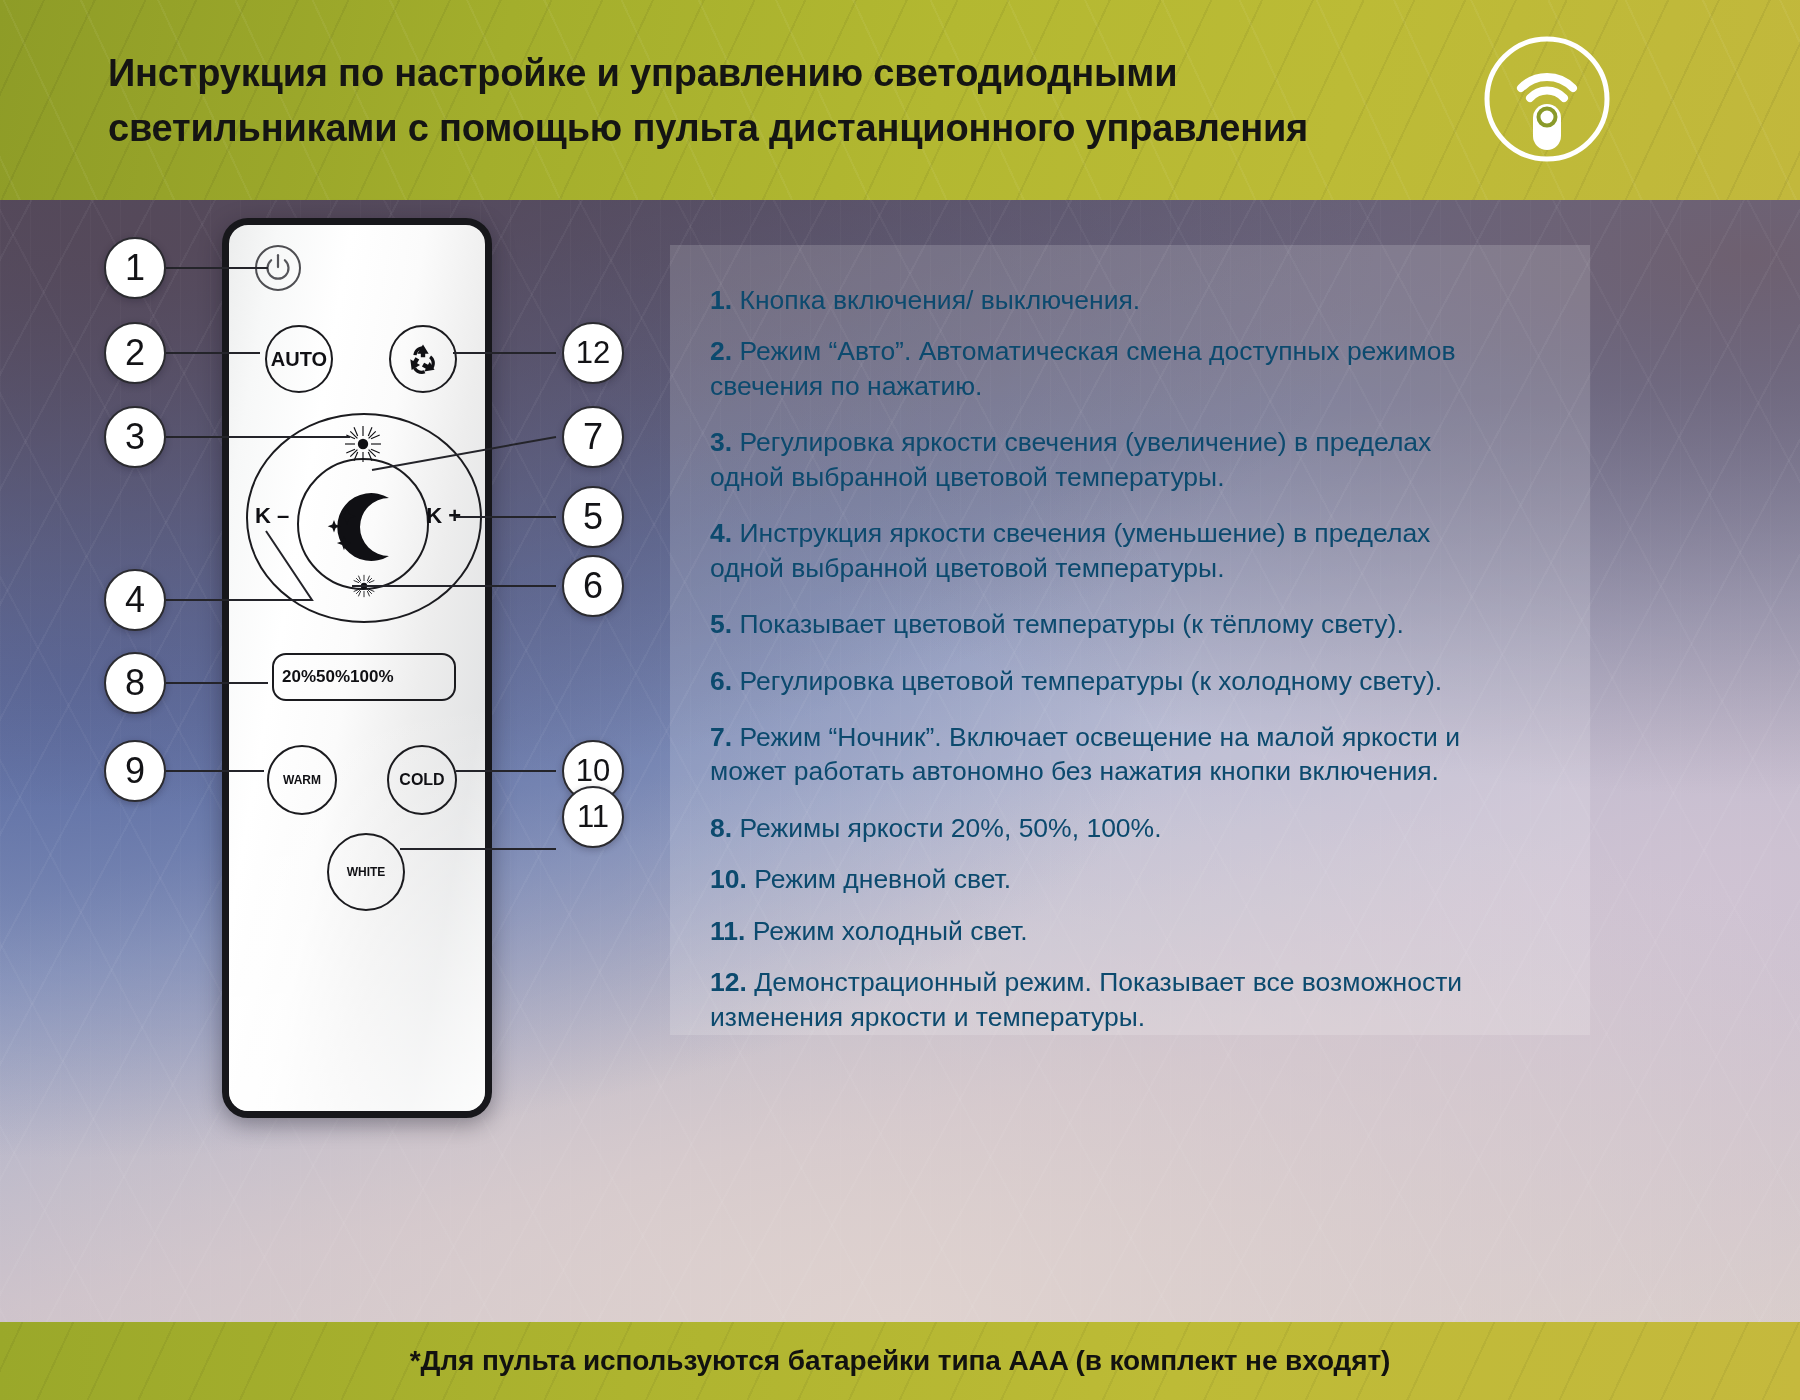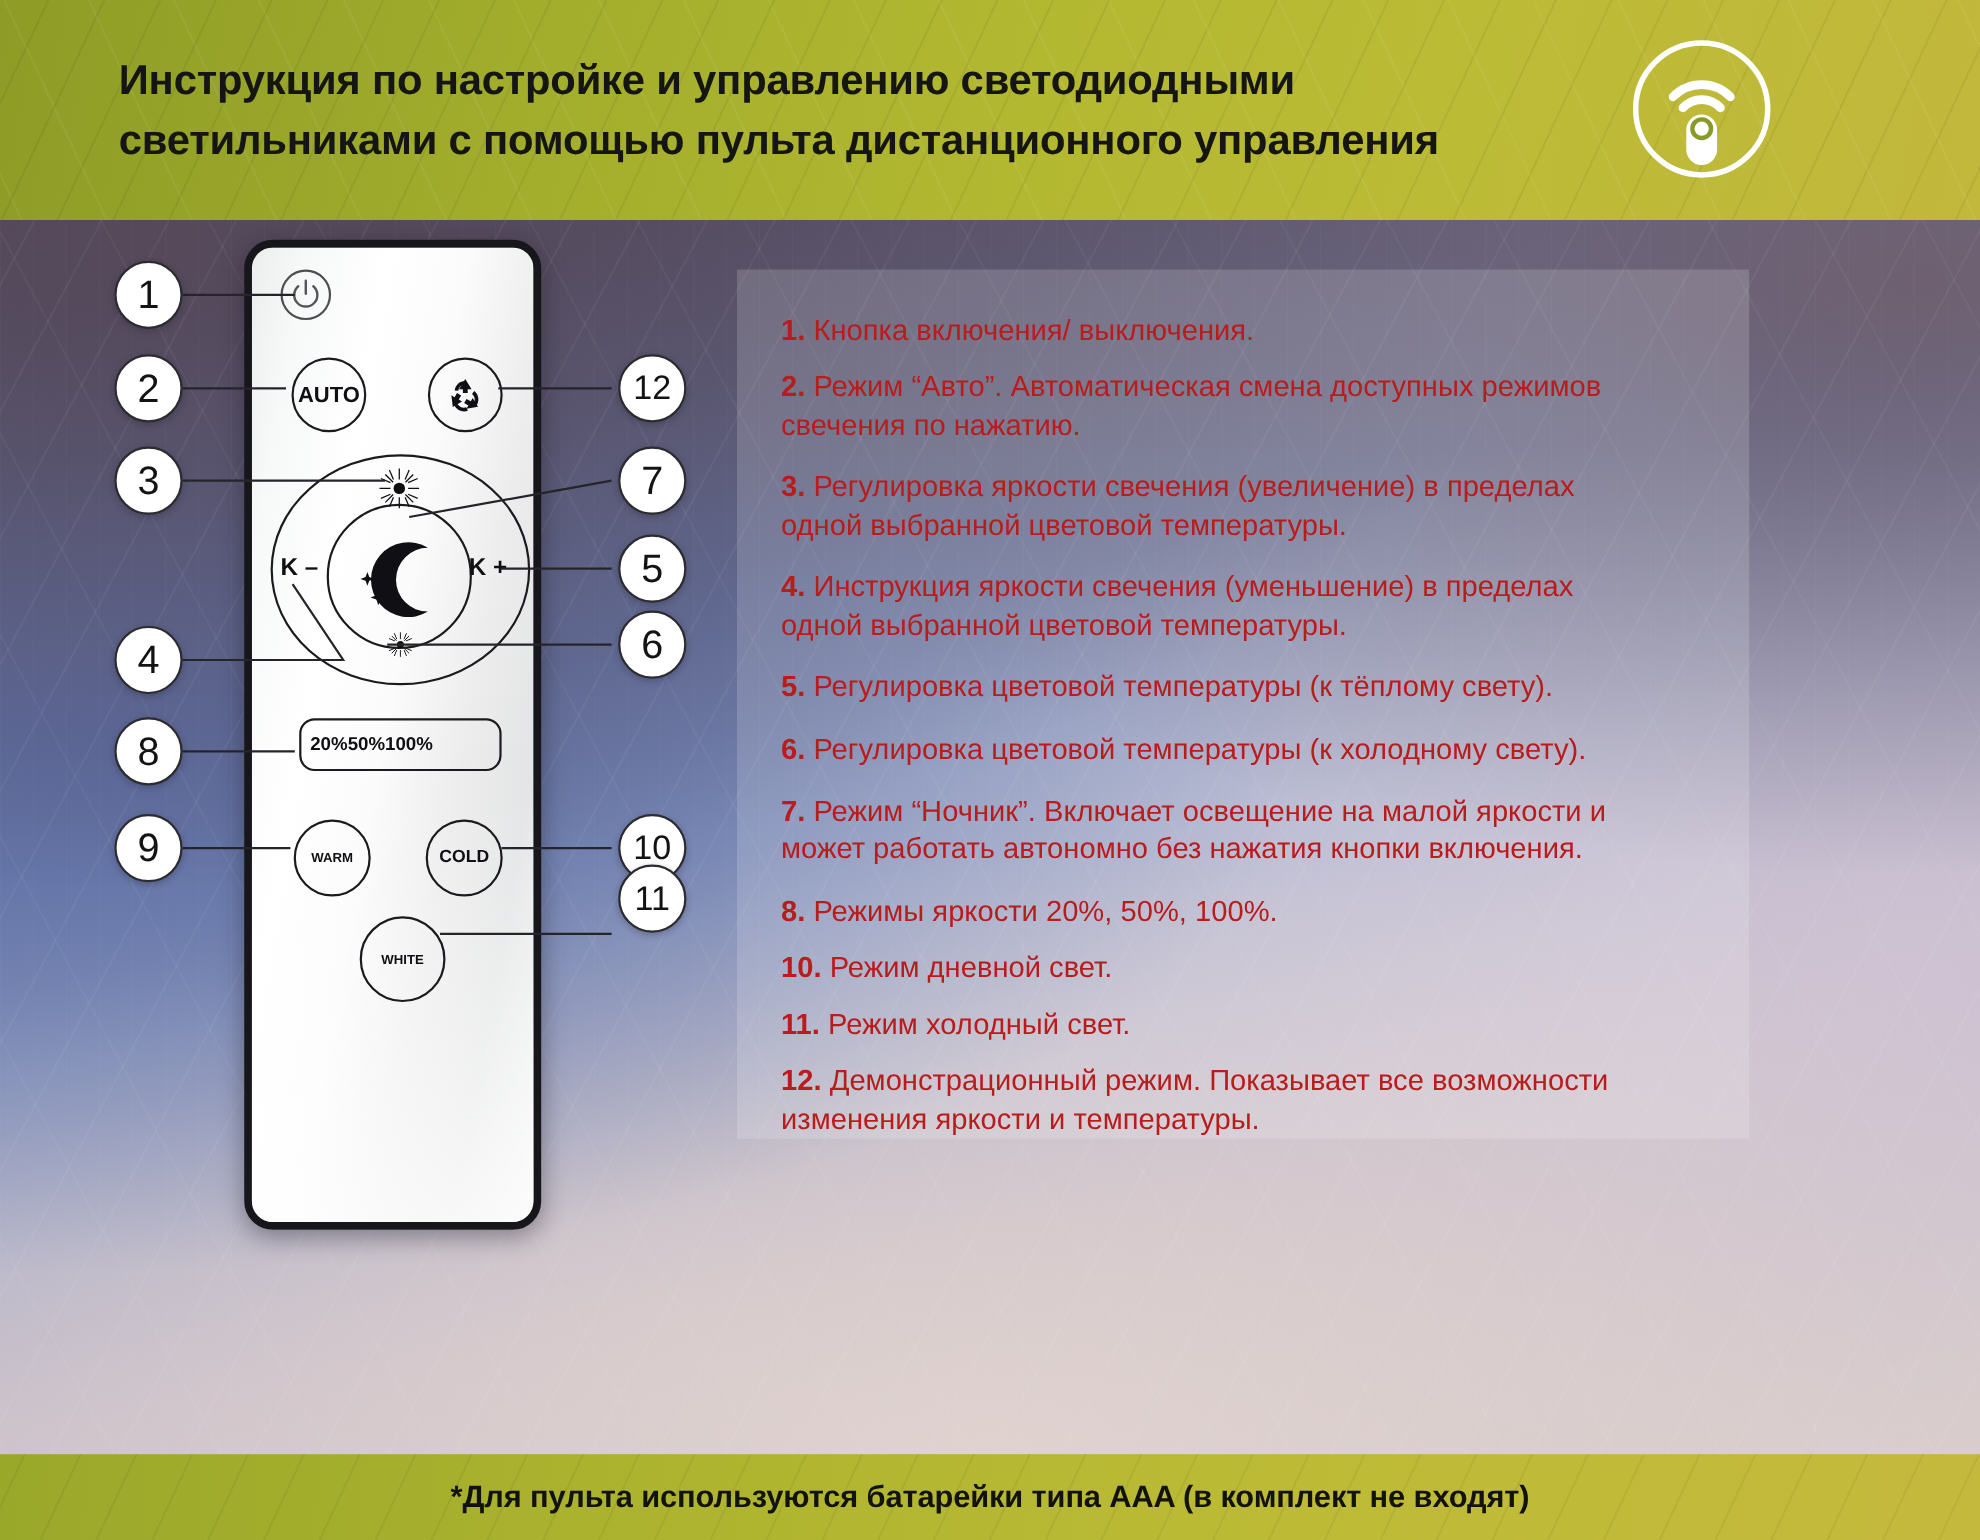--- a/index.html
+++ b/index.html
@@ -171,21 +171,21 @@
     width: 920px; height: 790px;
     background: rgba(255,255,255,0.16);
     z-index: 4;
   }
   .panel-list {
     position: absolute; left: 40px; top: 38px; right: 18px;
   }
   .item {
     font-size: 26.5px;
     line-height: 1.30;
-    color: #b91c1c;
+    color: #0c4a6e;
     margin-bottom: 22px;
     max-width: 790px;
   }
   .item:last-child { margin-bottom: 1px; }
   .item .num { font-weight: bold; }
   .item.tight { margin-bottom: 17px; }
 </style>
 </head>
 <body>
 
@@ -220,21 +220,21 @@
       <div class="item">
         <span class="num">3.</span>
         <span>Регулировка яркости свечения (увеличение) в пределах одной выбранной цветовой температуры.</span>
       </div>
       <div class="item">
         <span class="num">4.</span>
         <span>Инструкция яркости свечения (уменьшение) в пределах одной выбранной цветовой температуры.</span>
       </div>
       <div class="item">
         <span class="num">5.</span>
-        <span>Регулировка цветовой температуры (к тёплому свету).</span>
+        <span>Показывает цветовой температуры (к тёплому свету).</span>
       </div>
       <div class="item">
         <span class="num">6.</span>
         <span>Регулировка цветовой температуры (к холодному свету).</span>
       </div>
       <div class="item">
         <span class="num">7.</span>
         <span>Режим “Ночник”. Включает освещение на малой яркости и может работать автономно без нажатия кнопки включения.</span>
       </div>
       <div class="item tight">

